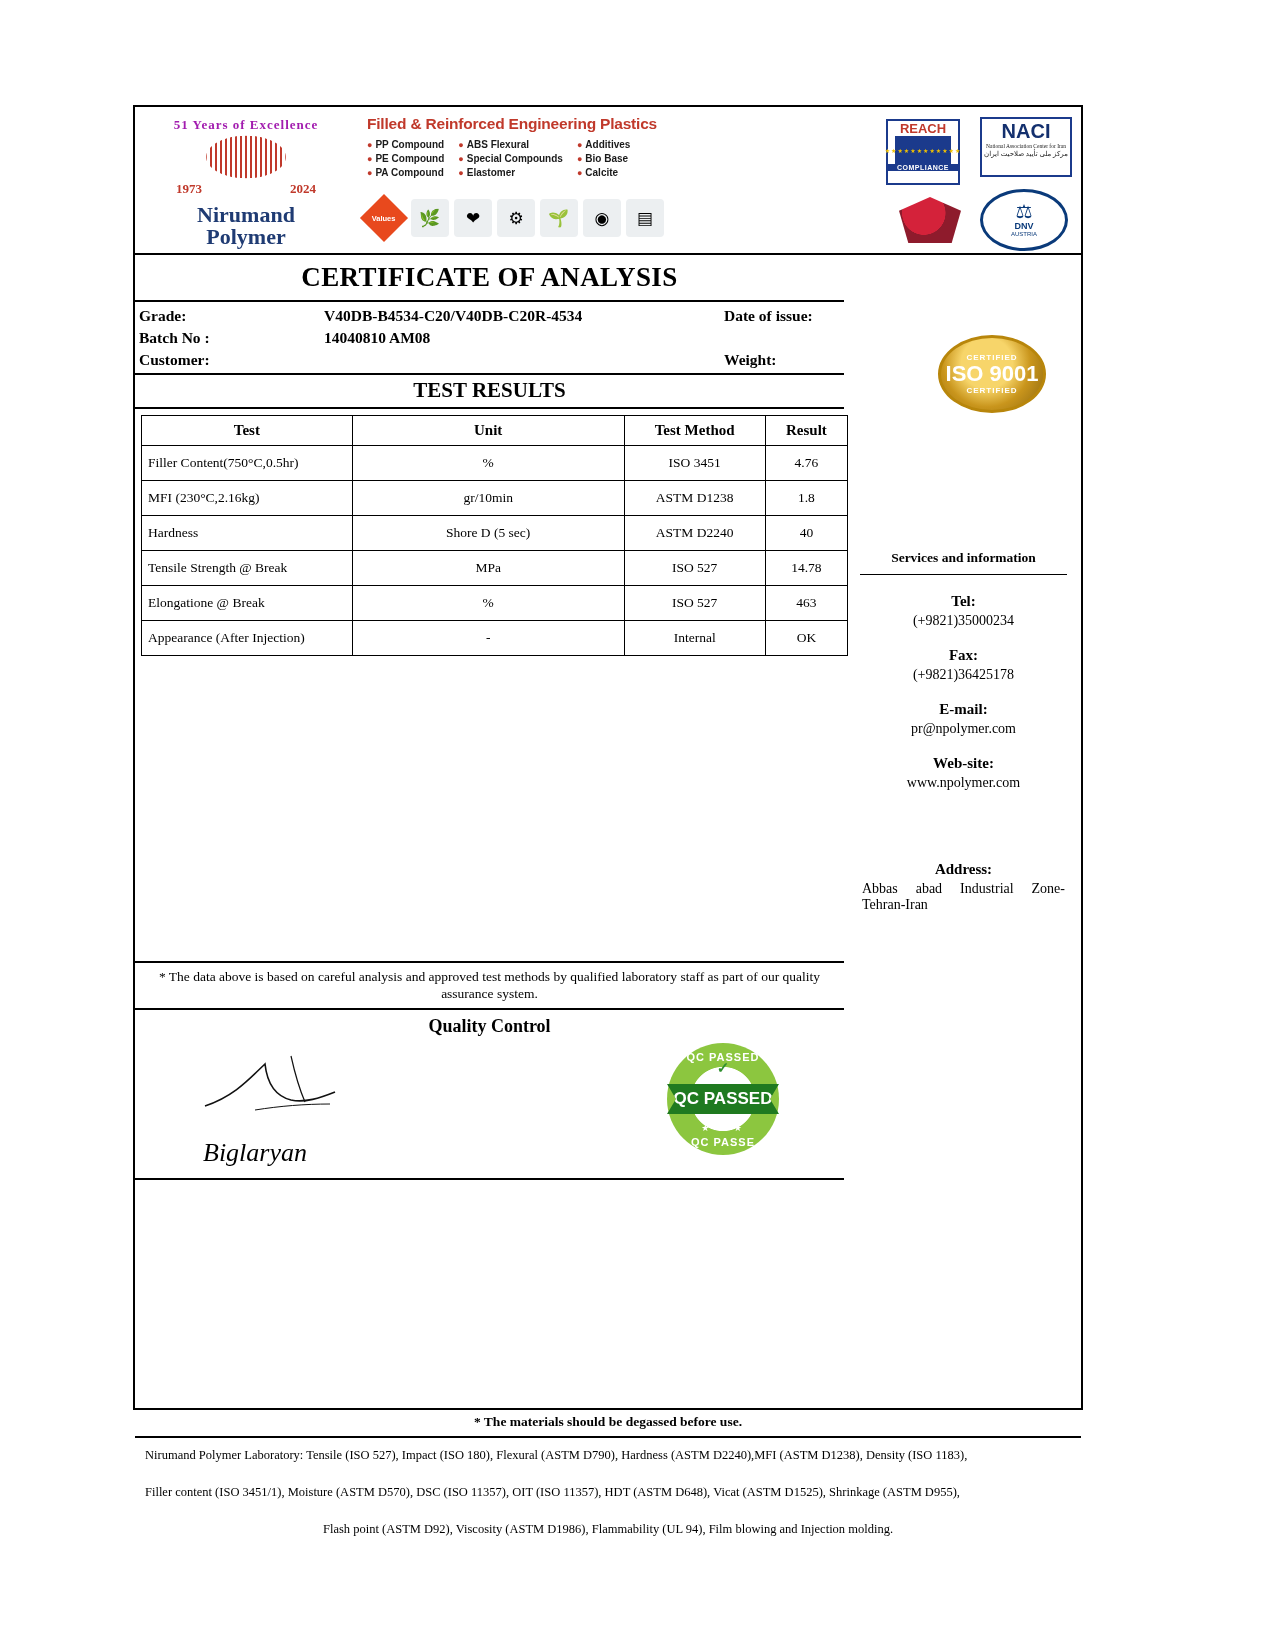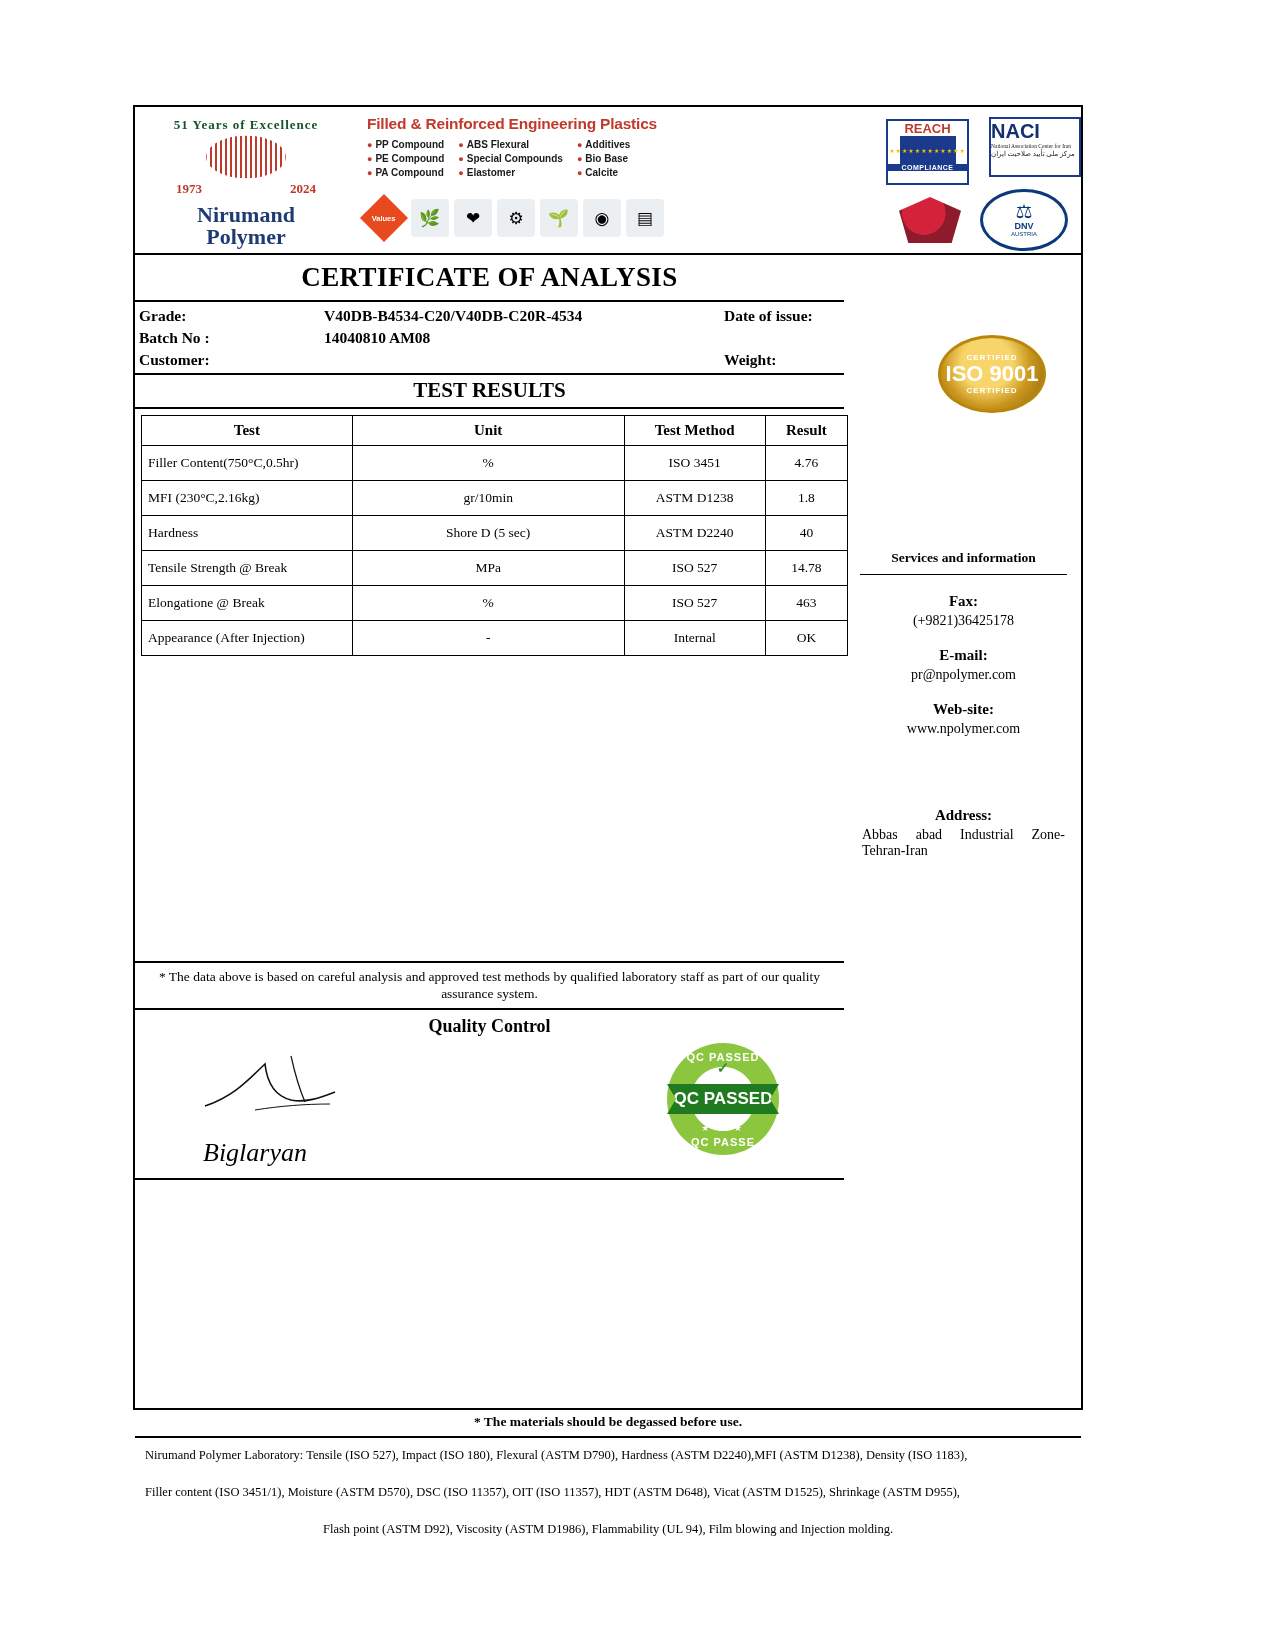--- a/index.html
+++ b/index.html
@@ -37,21 +37,21 @@
     left: 6px;
     top: 4px;
     width: 210px;
     height: 138px;
     text-align: center;
   }
   .logo-arc {
     font-family: "Liberation Serif", serif;
     font-size: 13px;
     font-weight: bold;
-    color: #14532d;
+    color: #a21caf;
     letter-spacing: 1px;
     margin-top: 6px;
   }
   .logo-bars {
     width: 112px;
     height: 46px;
     margin: 1px auto 0 auto;
     background:
       repeating-linear-gradient(to right,
         #c0392b 0px, #c0392b 2px, #ffffff 2px, #ffffff 5px);
@@ -137,21 +137,21 @@
 
   .certs-right {
     position: absolute;
     left: 745px;
     top: 2px;
     width: 200px;
     height: 146px;
   }
   .reach {
     position: absolute; left: 6px; top: 10px;
-    width: 83px; height: 66px;
+    width: 74px; height: 66px;
     border: 2px solid #1b3a8c;
     box-sizing: border-box;
     background: #fff;
     font-family: "Liberation Sans", sans-serif;
     text-align: center;
   }
   .reach-top {
     color: #c0392b; font-weight: bold; font-size: 13px;
     line-height: 15px;
   }
@@ -164,24 +164,24 @@
     position: absolute; inset: 0;
     color: #f2c200; font-size: 6px;
     display: flex; align-items: center; justify-content: center;
     letter-spacing: 1px;
   }
   .reach-bottom {
     background: #1b3a8c; color: #fff; font-size: 7px; font-weight: bold;
     letter-spacing: 0.5px;
   }
   .naci {
-    position: absolute; left: 109px; top: 8px;
+    position: absolute; left: 100px; top: 8px;
     width: 92px; height: 60px;
     border: 2px solid #1b3a8c;
-    box-sizing: border-box; background: #fff; text-align: left;
+    box-sizing: border-box; background: #fff; text-align: center;
   }
   .naci-title {
     font-family: "Liberation Sans", sans-serif;
     font-weight: bold; font-size: 20px; color: #14306e;
     line-height: 24px;
   }
   .naci-sub {
     font-size: 5.5px; color: #222; line-height: 7px;
   }
   .naci-fa { font-size: 7px; color: #222; }
@@ -598,20 +598,24 @@
           </div>
         </div>
       </div>
     </div>
 
     <div class="right-col">
       <div class="svc-title">Services and information</div>
       <div class="svc-rule"></div>
 
       <div class="contact-blk">
+        <div class="contact-lbl">Tel:</div>
+        <div class="contact-val">(+9821)35000234</div>
+      </div>
+      <div class="contact-blk">
         <div class="contact-lbl">Fax:</div>
         <div class="contact-val">(+9821)36425178</div>
       </div>
       <div class="contact-blk">
         <div class="contact-lbl">E-mail:</div>
         <div class="contact-val">pr@npolymer.com</div>
       </div>
       <div class="contact-blk">
         <div class="contact-lbl">Web-site:</div>
         <div class="contact-val">www.npolymer.com</div>

